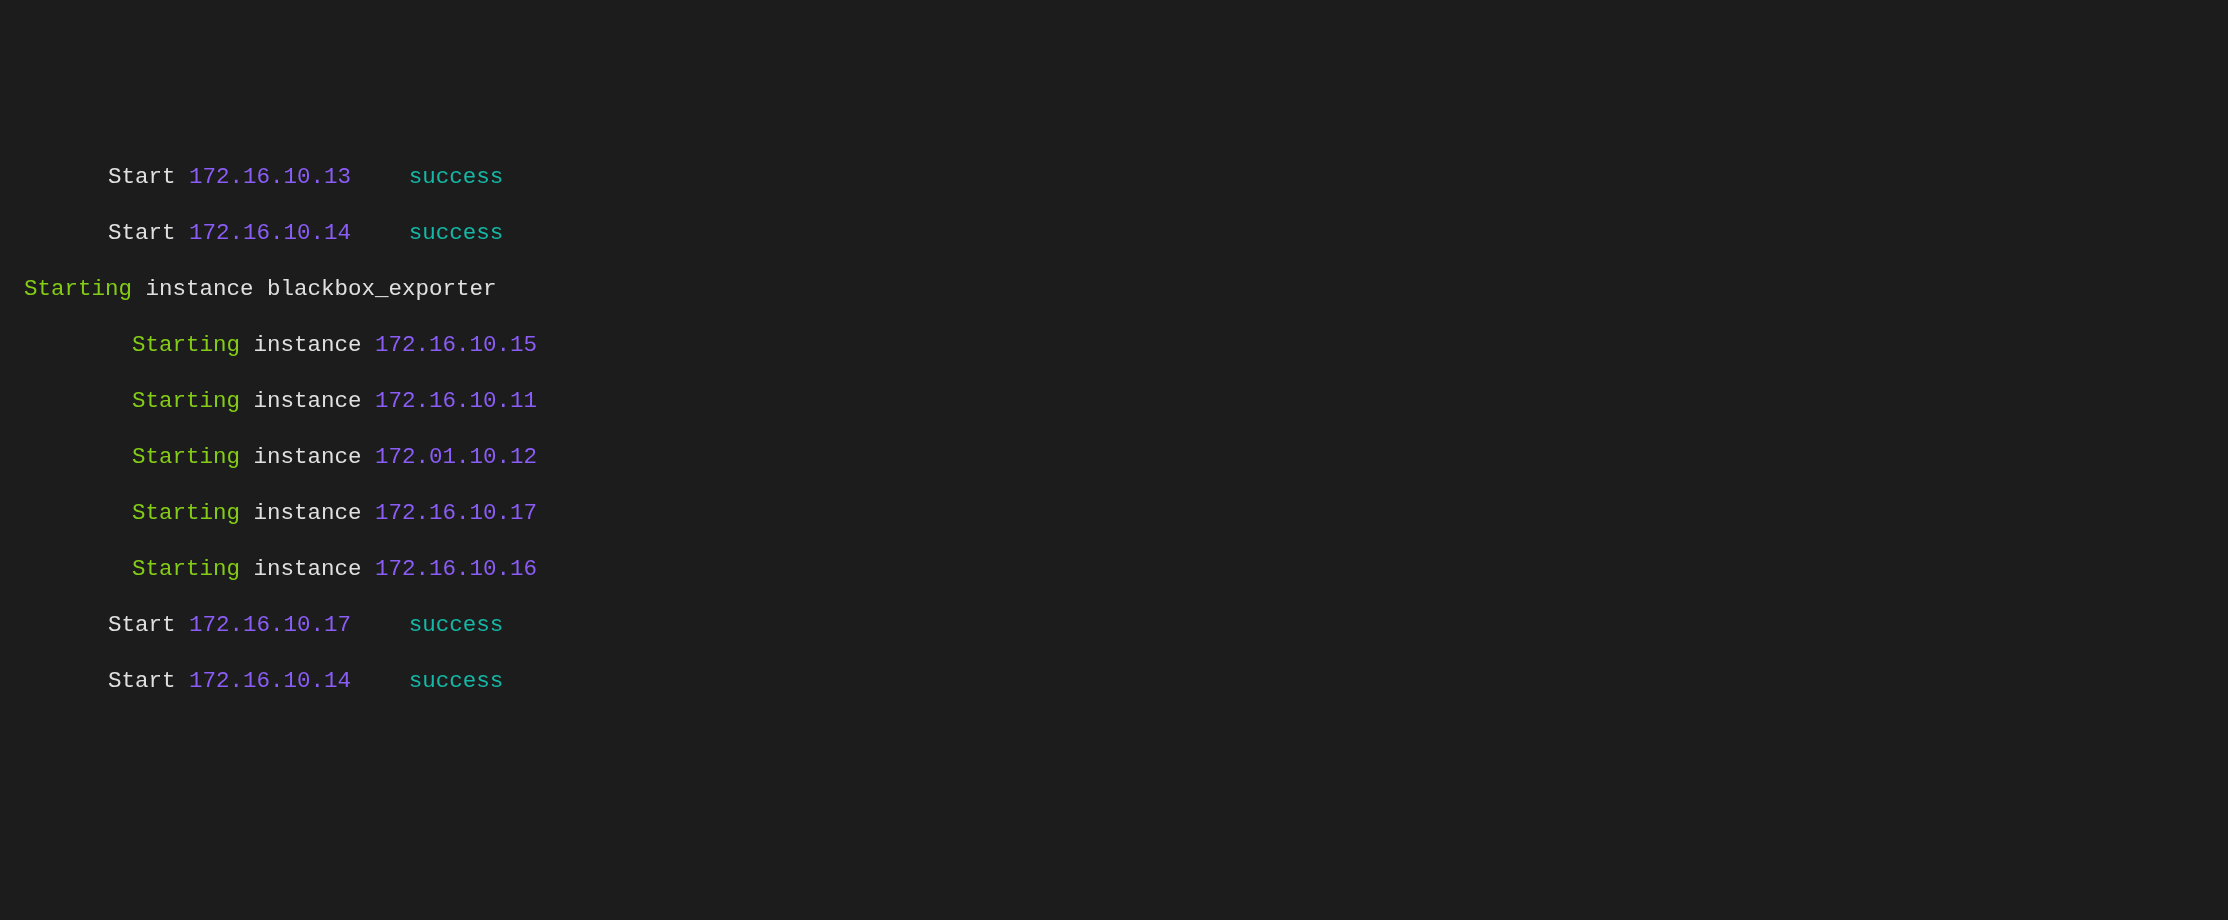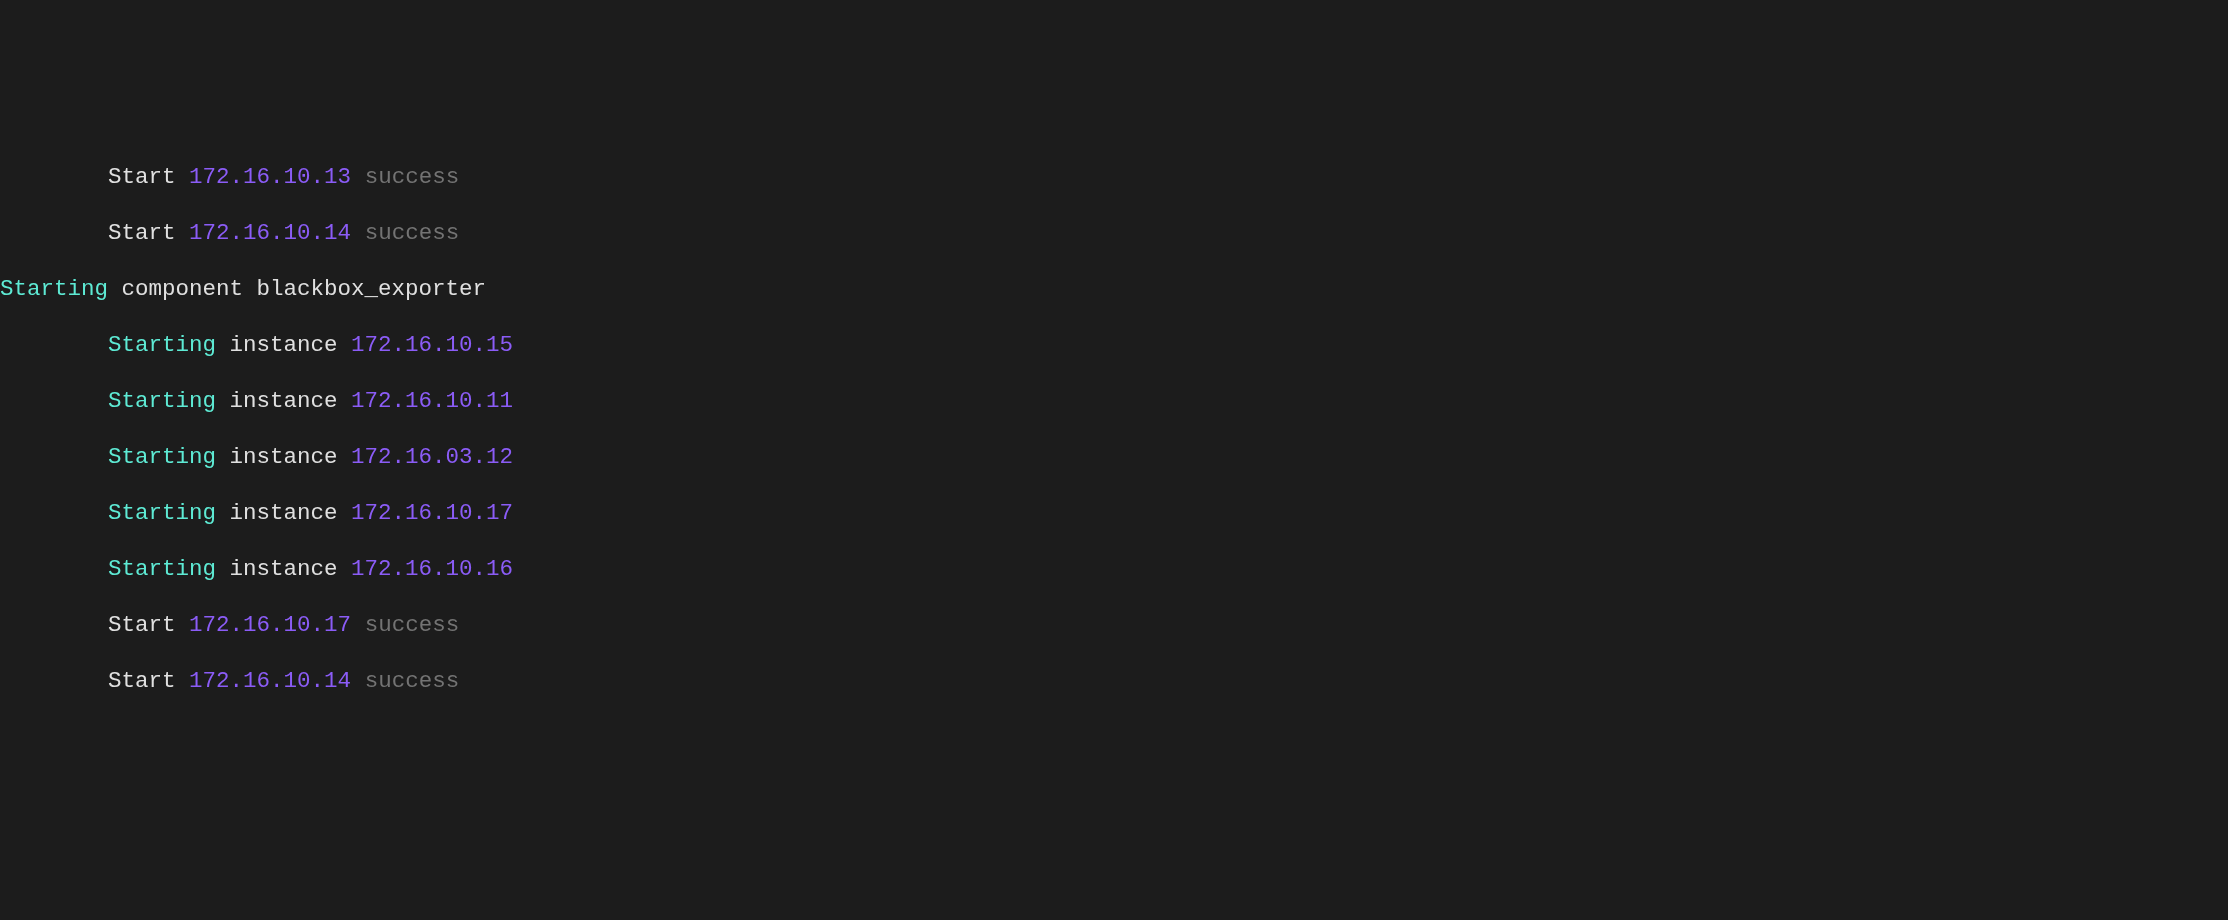--- a/index.html
+++ b/index.html
@@ -8,37 +8,37 @@
     background: #1c1c1c;
     color: #e0e0e0;
     font-family: "DejaVu Sans Mono", "Liberation Mono", Consolas, monospace;
     font-size: 22.5px;
     line-height: 1.2;
     white-space: pre;
   }
   .term {
     padding: 0;
   }
-  .cyan { color: #5eead4; }
+  .cyan { color: #84cc16; padding-left: 24px; }
   .magenta { color: #8b5cf6; }
-  .green { color: #737373; }
+  .green { color: #14b8a6; margin-left: 44px; }
   [data-bind] { white-space: pre; font-family: Liberation Mono, monospace; }
 </style>
 </head>
 <body>
 
 
 
 <div class="term">
 <div><span data-bind="lines.l0.prefix">        </span><span data-bind="lines.l0.action">Start</span> <span class="magenta" data-bind="lines.l0.ip">172.16.10.13</span> <span class="green" data-bind="lines.l0.suffix">success</span></div>
 <div><span data-bind="lines.l1.prefix">        </span><span data-bind="lines.l1.action">Start</span> <span class="magenta" data-bind="lines.l1.ip">172.16.10.14</span> <span class="green" data-bind="lines.l1.suffix">success</span></div>
-<div><span class="cyan" data-bind="lines.l2.head">Starting</span><span data-bind="lines.l2.mid"> component blackbox_exporter</span></div>
+<div><span class="cyan" data-bind="lines.l2.head">Starting</span><span data-bind="lines.l2.mid"> instance blackbox_exporter</span></div>
 <div><span data-bind="lines.l3.prefix">        </span><span class="cyan" data-bind="lines.l3.action">Starting</span><span data-bind="lines.l3.mid"> instance </span><span class="magenta" data-bind="lines.l3.ip">172.16.10.15</span></div>
 <div><span data-bind="lines.l4.prefix">        </span><span class="cyan" data-bind="lines.l4.action">Starting</span><span data-bind="lines.l4.mid"> instance </span><span class="magenta" data-bind="lines.l4.ip">172.16.10.11</span></div>
-<div><span data-bind="lines.l5.prefix">        </span><span class="cyan" data-bind="lines.l5.action">Starting</span><span data-bind="lines.l5.mid"> instance </span><span class="magenta" data-bind="lines.l5.ip">172.16.03.12</span></div>
+<div><span data-bind="lines.l5.prefix">        </span><span class="cyan" data-bind="lines.l5.action">Starting</span><span data-bind="lines.l5.mid"> instance </span><span class="magenta" data-bind="lines.l5.ip">172.01.10.12</span></div>
 <div><span data-bind="lines.l6.prefix">        </span><span class="cyan" data-bind="lines.l6.action">Starting</span><span data-bind="lines.l6.mid"> instance </span><span class="magenta" data-bind="lines.l6.ip">172.16.10.17</span></div>
 <div><span data-bind="lines.l8.prefix">        </span><span class="cyan" data-bind="lines.l8.action">Starting</span><span data-bind="lines.l8.mid"> instance </span><span class="magenta" data-bind="lines.l8.ip">172.16.10.16</span></div>
 <div><span data-bind="lines.l11.prefix">        </span><span data-bind="lines.l11.action">Start</span> <span class="magenta" data-bind="lines.l11.ip">172.16.10.17</span> <span class="green" data-bind="lines.l11.suffix">success</span></div>
 <div><span data-bind="lines.l14.prefix">        </span><span data-bind="lines.l14.action">Start</span> <span class="magenta" data-bind="lines.l14.ip">172.16.10.14</span> <span class="green" data-bind="lines.l14.suffix">success</span></div>
 
 
 
 
 
 

